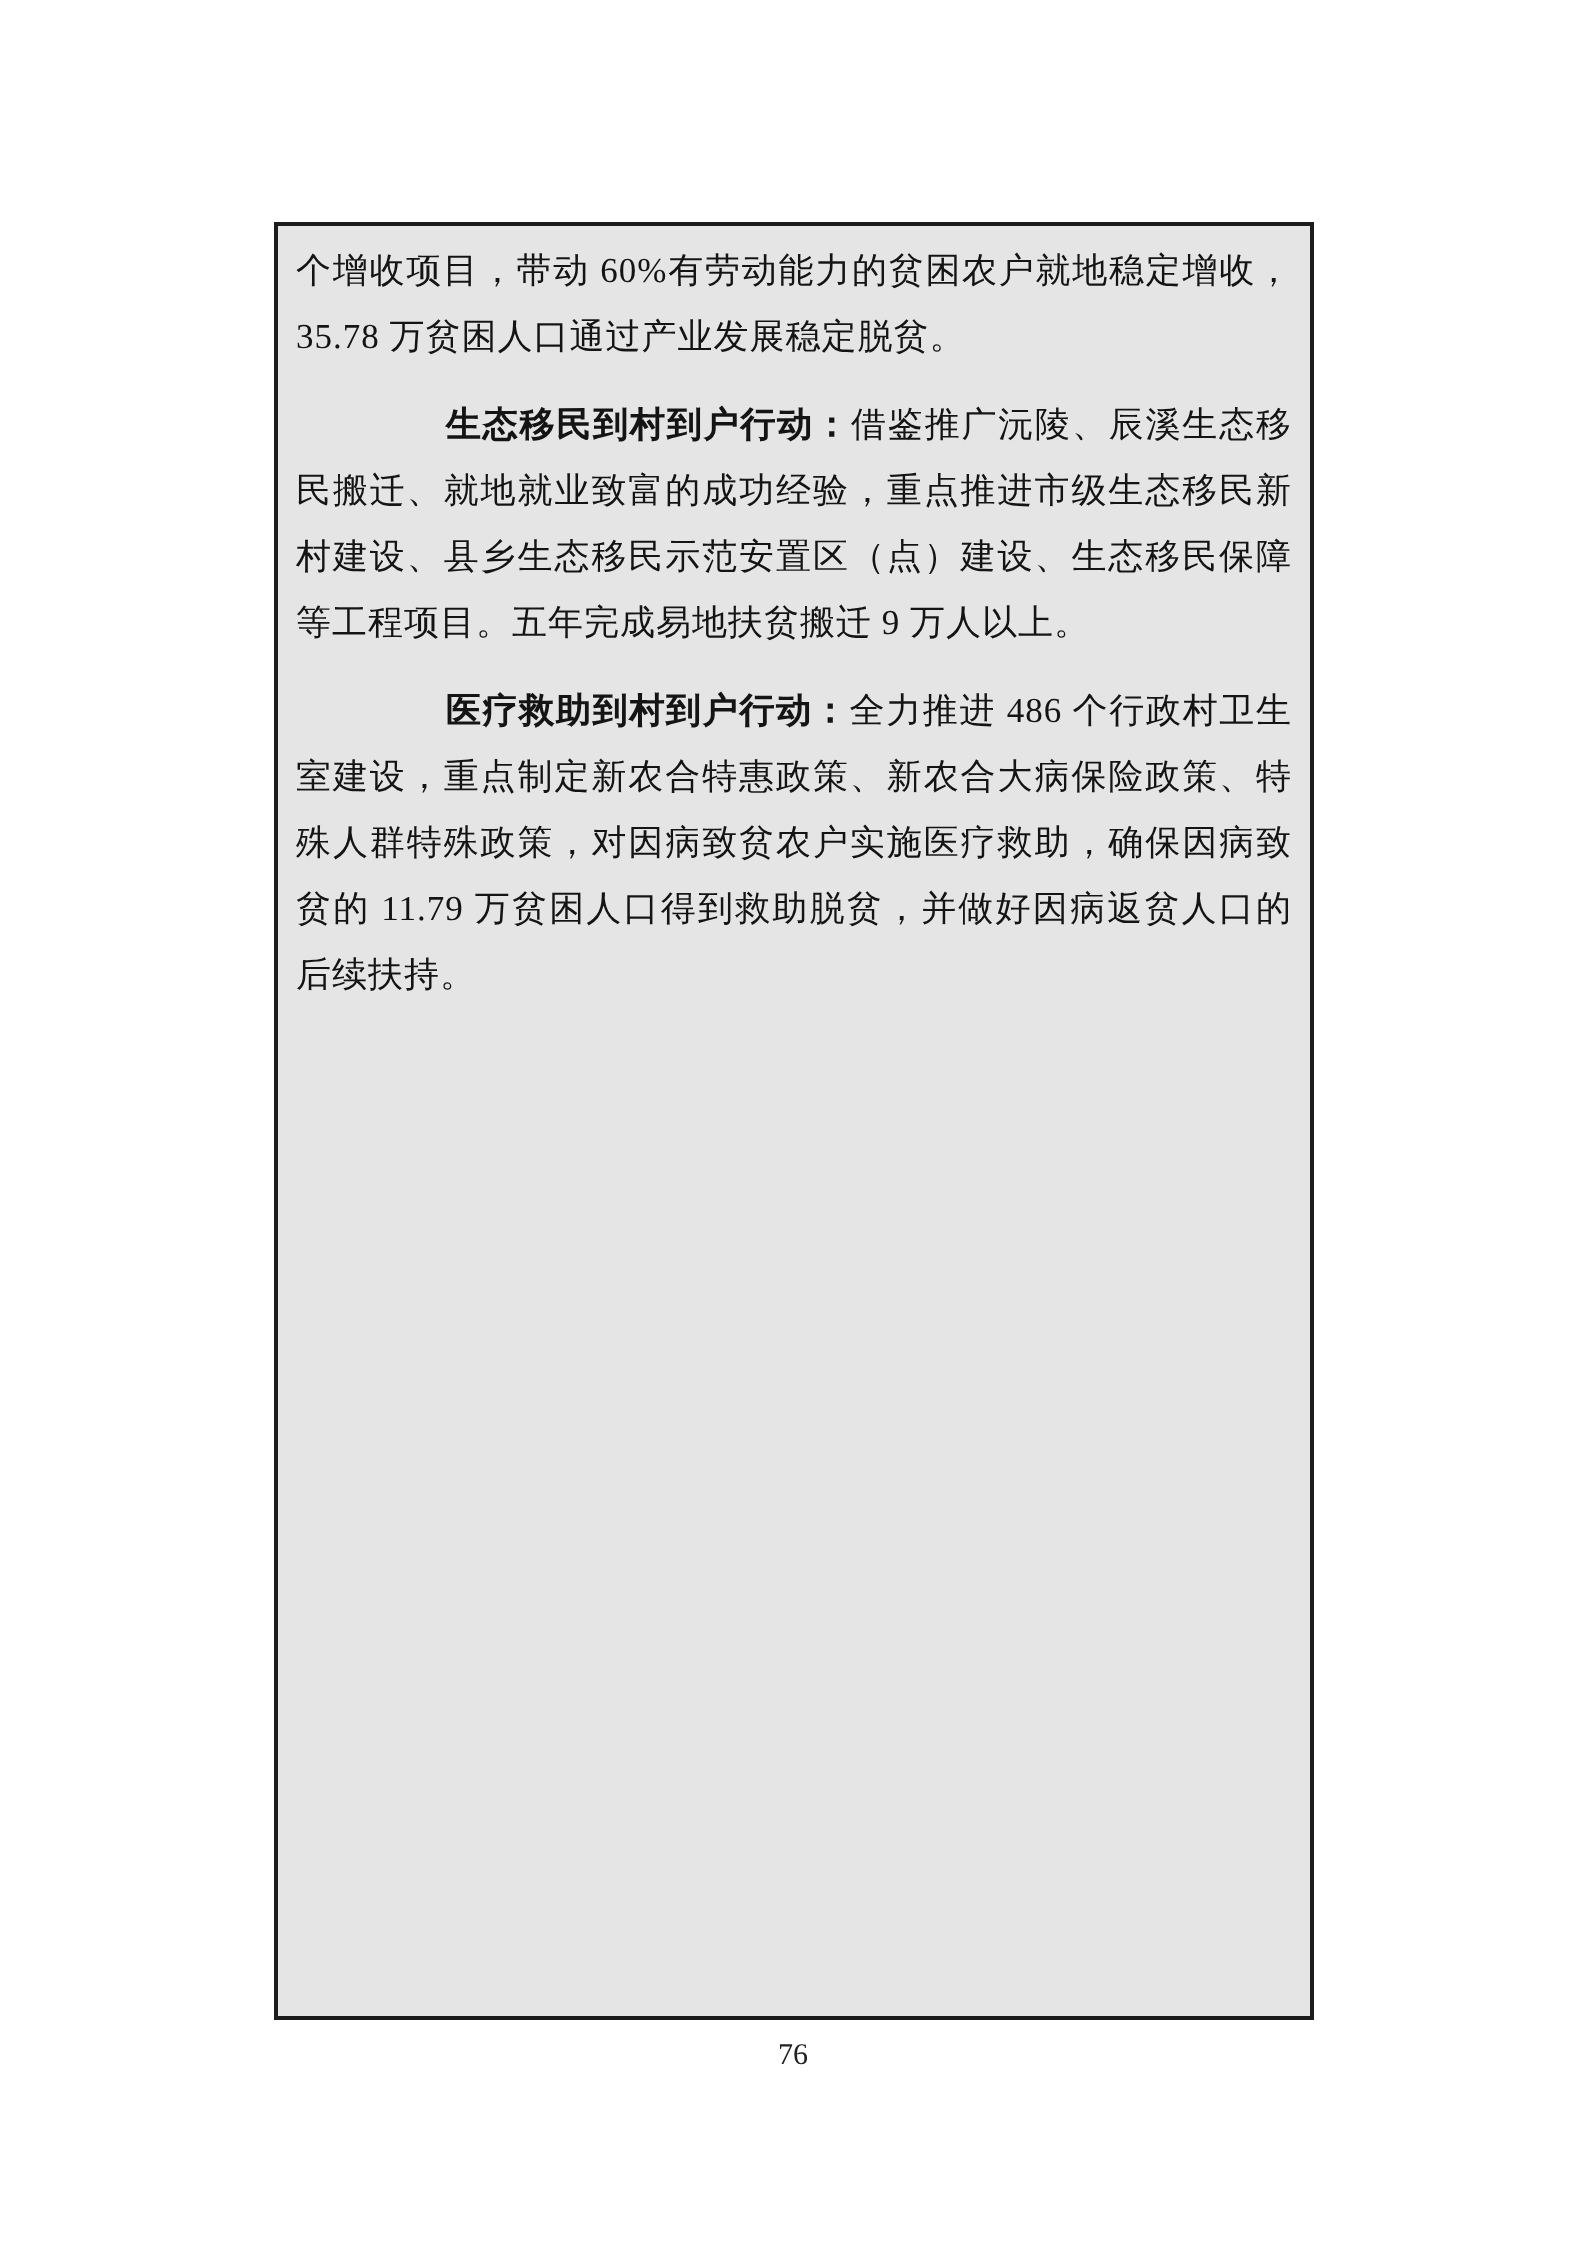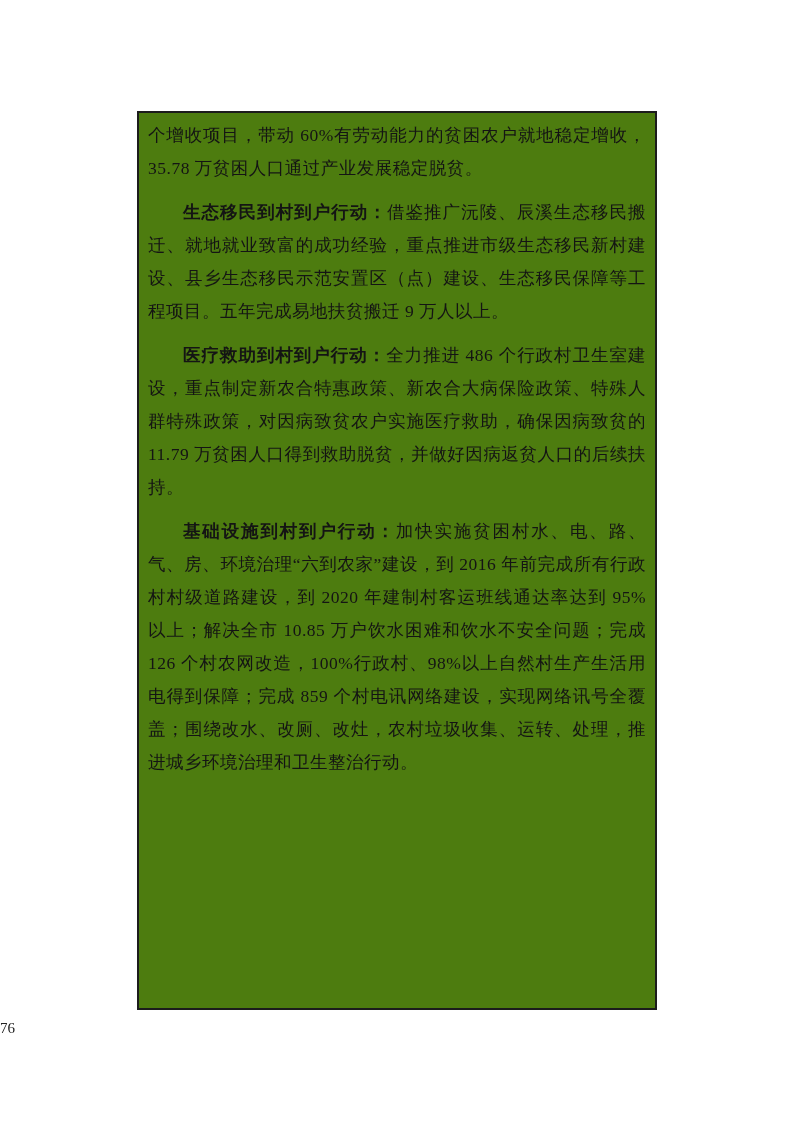--- a/index.html
+++ b/index.html
@@ -15,54 +15,55 @@
     overflow: hidden;
     font-family: "Liberation Serif", serif;
   }
   .content-box {
     position: absolute;
     left: 137px;
     top: 111px;
     width: 520px;
     height: 899px;
     box-sizing: border-box;
-    background: #4d7c0f;
+    background: #e5e5e5;
     border: 2px solid #1c1c1c;
     padding: 6px 9px 6px 9px;
     color: #141414;
   }
   .para {
     margin: 0 0 11px 0;
     font-size: 17.5px;
     line-height: 33px;
     text-align: justify;
     text-justify: inter-ideograph;
     letter-spacing: 0.5px;
   }
   .para:last-child { margin-bottom: 0; }
   .para.indent { text-indent: 2em; }
   .para .lead {
     font-family: "Liberation Sans", sans-serif;
     font-weight: bold;
     letter-spacing: 0.5px;
+    margin-left: 40px;
   }
   .page-number {
     position: absolute;
     left: 0;
     top: 1020px;
     width: 100%;
+    text-align: center;
     font-size: 15px;
     color: #222222;
     font-family: "Liberation Serif", serif;
   }
 </style>
 </head>
 <body>
 
 <div class="page">
   <div class="content-box" id="content-box">
       <p class="para"><span>个增收项目，带动 60%有劳动能力的贫困农户就地稳定增收，35.78 万贫困人口通过产业发展稳定脱贫。</span></p>
       <p class="para indent"><b class="lead">生态移民到村到户行动：</b><span>借鉴推广沅陵、辰溪生态移民搬迁、就地就业致富的成功经验，重点推进市级生态移民新村建设、县乡生态移民示范安置区（点）建设、生态移民保障等工程项目。五年完成易地扶贫搬迁 9 万人以上。</span></p>
       <p class="para indent"><b class="lead">医疗救助到村到户行动：</b><span>全力推进 486 个行政村卫生室建设，重点制定新农合特惠政策、新农合大病保险政策、特殊人群特殊政策，对因病致贫农户实施医疗救助，确保因病致贫的 11.79 万贫困人口得到救助脱贫，并做好因病返贫人口的后续扶持。</span></p>
-      <p class="para indent"><b class="lead">基础设施到村到户行动：</b><span>加快实施贫困村水、电、路、气、房、环境治理“六到农家”建设，到 2016 年前完成所有行政村村级道路建设，到 2020 年建制村客运班线通达率达到 95%以上；解决全市 10.85 万户饮水困难和饮水不安全问题；完成 126 个村农网改造，100%行政村、98%以上自然村生产生活用电得到保障；完成 859 个村电讯网络建设，实现网络讯号全覆盖；围绕改水、改厕、改灶，农村垃圾收集、运转、处理，推进城乡环境治理和卫生整治行动。</span></p>
     </div>
   <div class="page-number">76</div>
 </div>
 
 </body></html>

